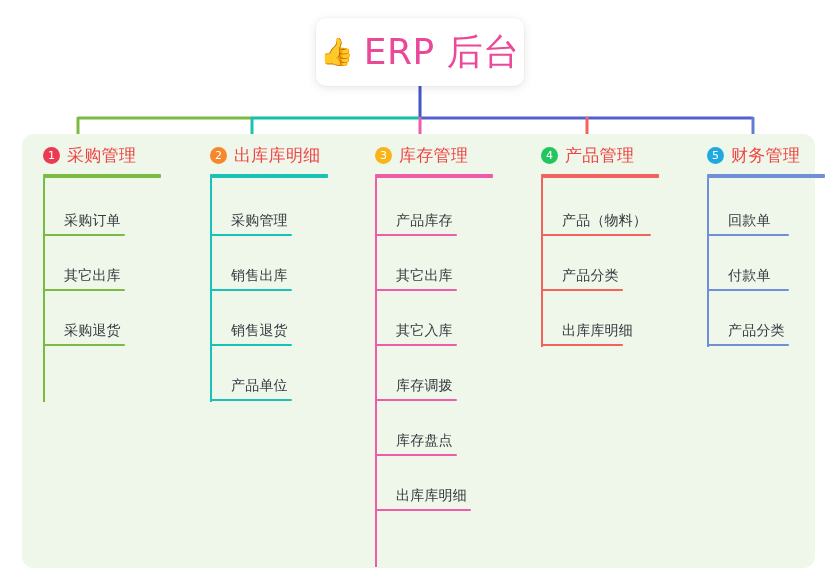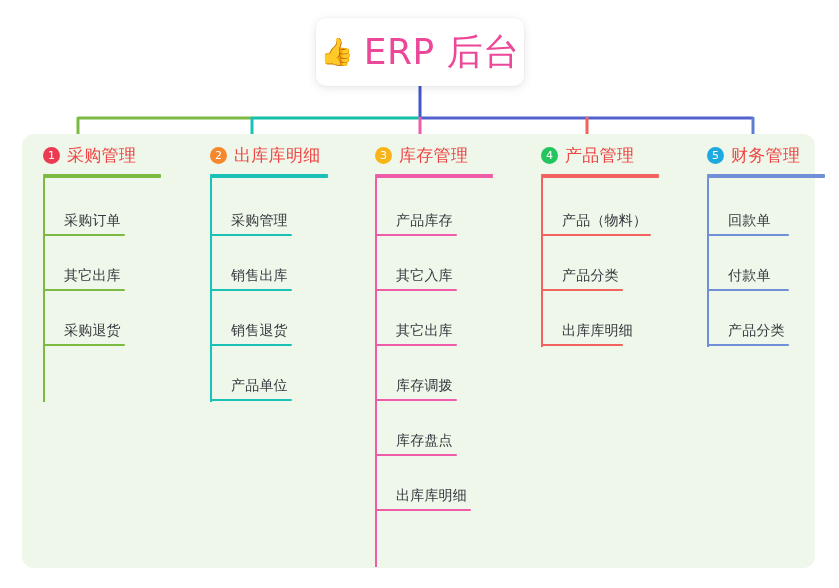--- a/index.html
+++ b/index.html
@@ -191,25 +191,25 @@
           <span class="badge" style="background: rgb(248, 180, 25);">3</span>
           <span class="col-title">库存管理</span>
         </div>
         <div class="head-rule" style="background: rgb(239, 93, 168); width: 118px; margin-left: 13px;"></div>
         <div class="items">
           <div class="item">
             <span class="item-label">产品库存</span>
             <div class="item-rule" style="background: rgb(239, 93, 168); width: 82px;"></div>
           </div>
           <div class="item">
+            <span class="item-label">其它出库</span>
+            <div class="item-rule" style="background: rgb(239, 93, 168); width: 82px;"></div>
+          </div>
+          <div class="item">
             <span class="item-label">其它入库</span>
-            <div class="item-rule" style="background: rgb(239, 93, 168); width: 82px;"></div>
-          </div>
-          <div class="item">
-            <span class="item-label">其它出库</span>
             <div class="item-rule" style="background: rgb(239, 93, 168); width: 82px;"></div>
           </div>
           <div class="item">
             <span class="item-label">库存调拨</span>
             <div class="item-rule" style="background: rgb(239, 93, 168); width: 82px;"></div>
           </div>
           <div class="item">
             <span class="item-label">库存盘点</span>
             <div class="item-rule" style="background: rgb(239, 93, 168); width: 82px;"></div>
           </div>

